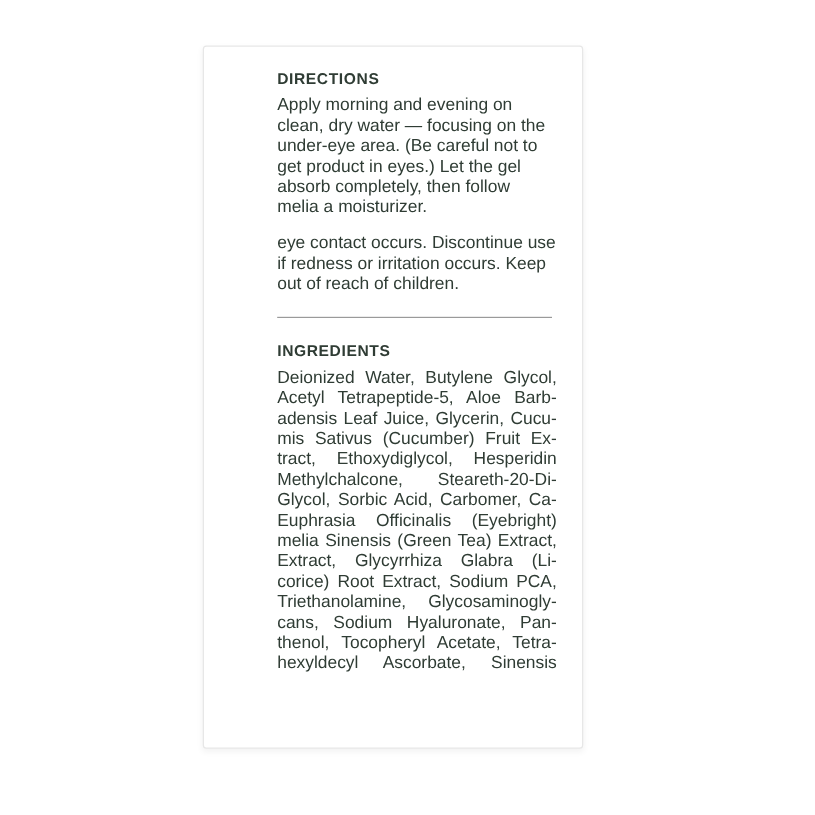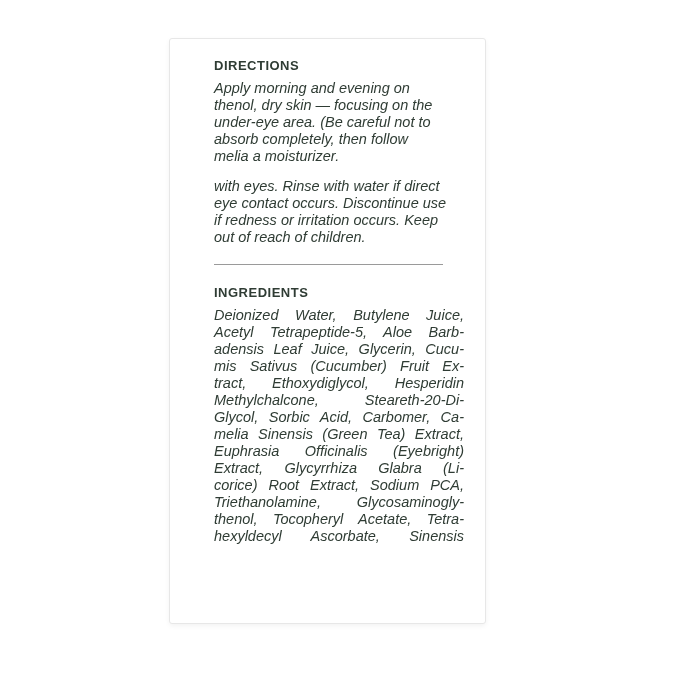--- a/index.html
+++ b/index.html
@@ -19,41 +19,40 @@
     position: absolute;
     left: 169px;
     top: 38px;
     width: 317px;
     height: 586px;
     box-sizing: border-box;
     background: var(--card-bg, #ffffff);
     border: 1px solid var(--card-border, #e7e7e7);
     border-radius: 3px;
     box-shadow: 0 2px 5px rgba(0,0,0,0.05);
-    padding: 20px 21px 10px 44px;
+    padding: 20px 21px 10px 61px;
     overflow: hidden;
   }
   .heading {
     margin: 0;
     font-size: 13px;
     line-height: 14px;
     font-weight: 700;
     letter-spacing: 0.5px;
     color: var(--text-color, #2f3c34);
   }
   .para {
     margin: 7px 0 0 0;
     font-size: 14.5px;
     line-height: 17px;
     color: var(--text-color, #2f3c34);
   }
   .para .line {
     white-space: pre;
     text-align: left;
-    font-style: italic;
   }
   .para.justified .line {
     white-space: normal;
     text-align: justify;
     text-align-last: justify;
   }
   .para.warning { margin-top: 13px; }
   .divider {
     border: none;
     height: 1px;
@@ -65,48 +64,49 @@
 </head>
 <body>
 
 <div class="stage">
   <section class="card">
 
     <h2 class="heading">DIRECTIONS</h2>
 
     <div class="para">
         <div class="line">Apply morning and evening on</div>
-        <div class="line">thenol, dry skin — focusing on the</div>
+        <div class="line">clean, dry water — focusing on the</div>
         <div class="line">under-eye area. (Be careful not to</div>
+        <div class="line">get product in eyes.) Let the gel</div>
         <div class="line">absorb completely, then follow</div>
         <div class="line">melia a moisturizer.</div>
       </div>
 
     <div class="para warning">
-        <div class="line">with eyes. Rinse with water if direct</div>
         <div class="line">eye contact occurs. Discontinue use</div>
         <div class="line">if redness or irritation occurs. Keep</div>
         <div class="line">out of reach of children.</div>
       </div>
 
     <hr class="divider">
 
     <h2 class="heading">INGREDIENTS</h2>
 
     <div class="para justified">
-        <div class="line">Deionized Water, Butylene Juice,</div>
+        <div class="line">Deionized Water, Butylene Glycol,</div>
         <div class="line">Acetyl Tetrapeptide-5, Aloe Barb-</div>
         <div class="line">adensis Leaf Juice, Glycerin, Cucu-</div>
         <div class="line">mis Sativus (Cucumber) Fruit Ex-</div>
         <div class="line">tract, Ethoxydiglycol, Hesperidin</div>
         <div class="line">Methylchalcone, Steareth-20-Di-</div>
         <div class="line">Glycol, Sorbic Acid, Carbomer, Ca-</div>
+        <div class="line">Euphrasia Officinalis (Eyebright)</div>
         <div class="line">melia Sinensis (Green Tea) Extract,</div>
-        <div class="line">Euphrasia Officinalis (Eyebright)</div>
         <div class="line">Extract, Glycyrrhiza Glabra (Li-</div>
         <div class="line">corice) Root Extract, Sodium PCA,</div>
         <div class="line">Triethanolamine, Glycosaminogly-</div>
+        <div class="line">cans, Sodium Hyaluronate, Pan-</div>
         <div class="line">thenol, Tocopheryl Acetate, Tetra-</div>
         <div class="line">hexyldecyl Ascorbate, Sinensis</div>
       </div>
 
   </section>
 </div>
 
 </body></html>

